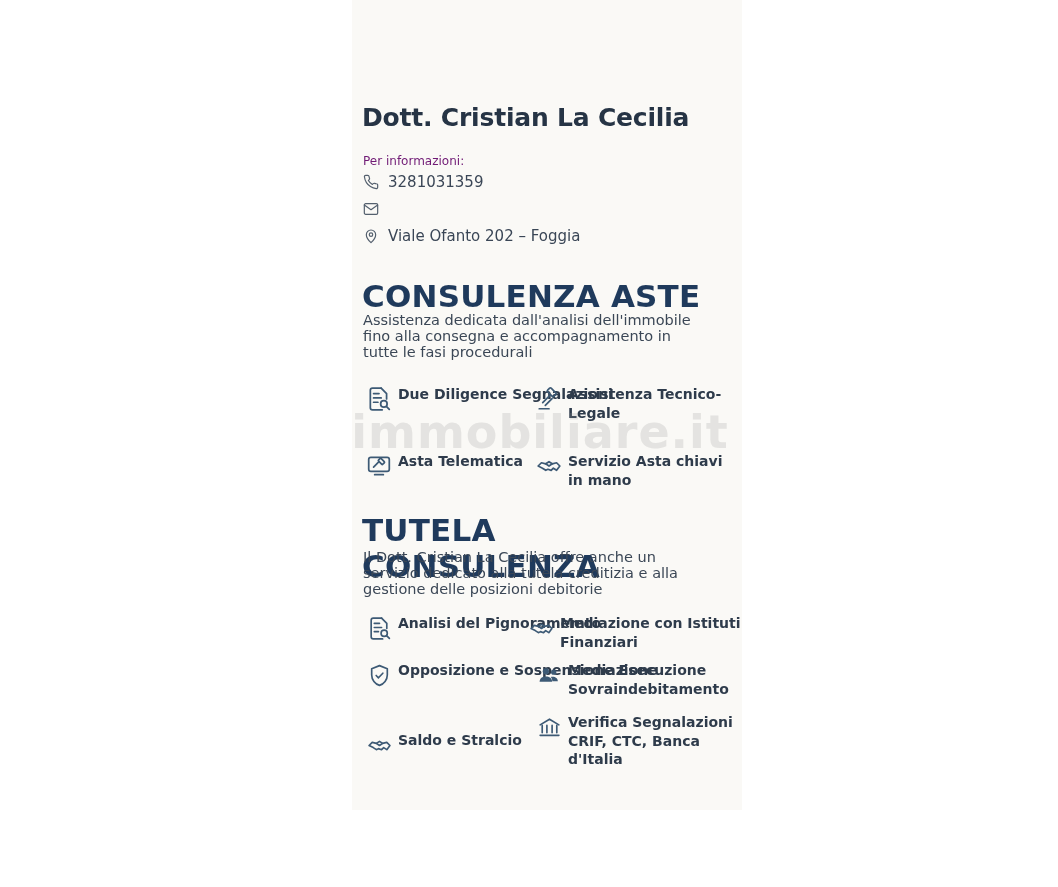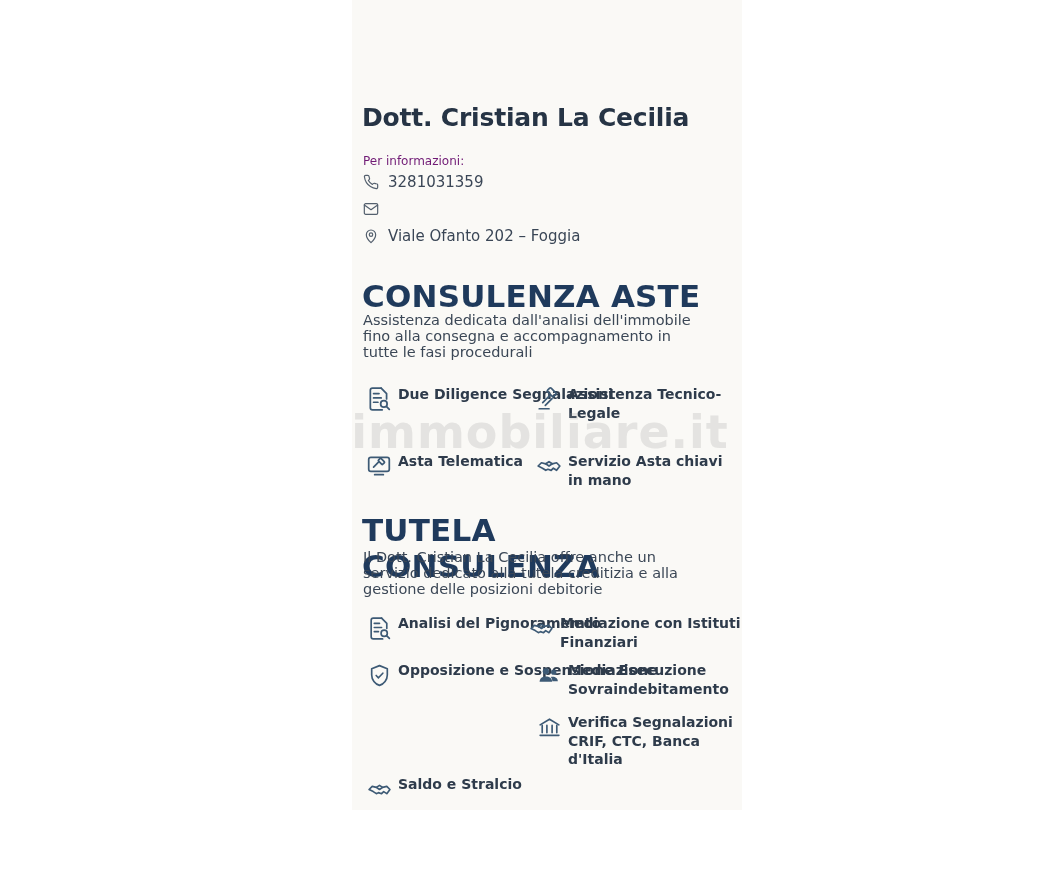--- a/index.html
+++ b/index.html
@@ -126,21 +126,21 @@
 
   .s1a { top: 384px; left: 2px; }
   .s1b { top: 384px; left: 172px; }
   .s1c { top: 451px; left: 2px; }
   .s1d { top: 451px; left: 172px; }
 
   .s2a { top: 613px; left: 2px; }
   .s2b { top: 613px; left: 164px; }
   .s2c { top: 660px; left: 2px; }
   .s2d { top: 660px; left: 172px; }
-  .s2e { top: 730px; left: 2px; margin-top: 44px; }
+  .s2e { top: 730px; left: 2px; }
   .s2f { top: 712px; left: 172px; }
 
   svg { display: block; }
 </style>
 </head>
 <body>
 
 <div class="card"></div>
 
 <div class="content">

